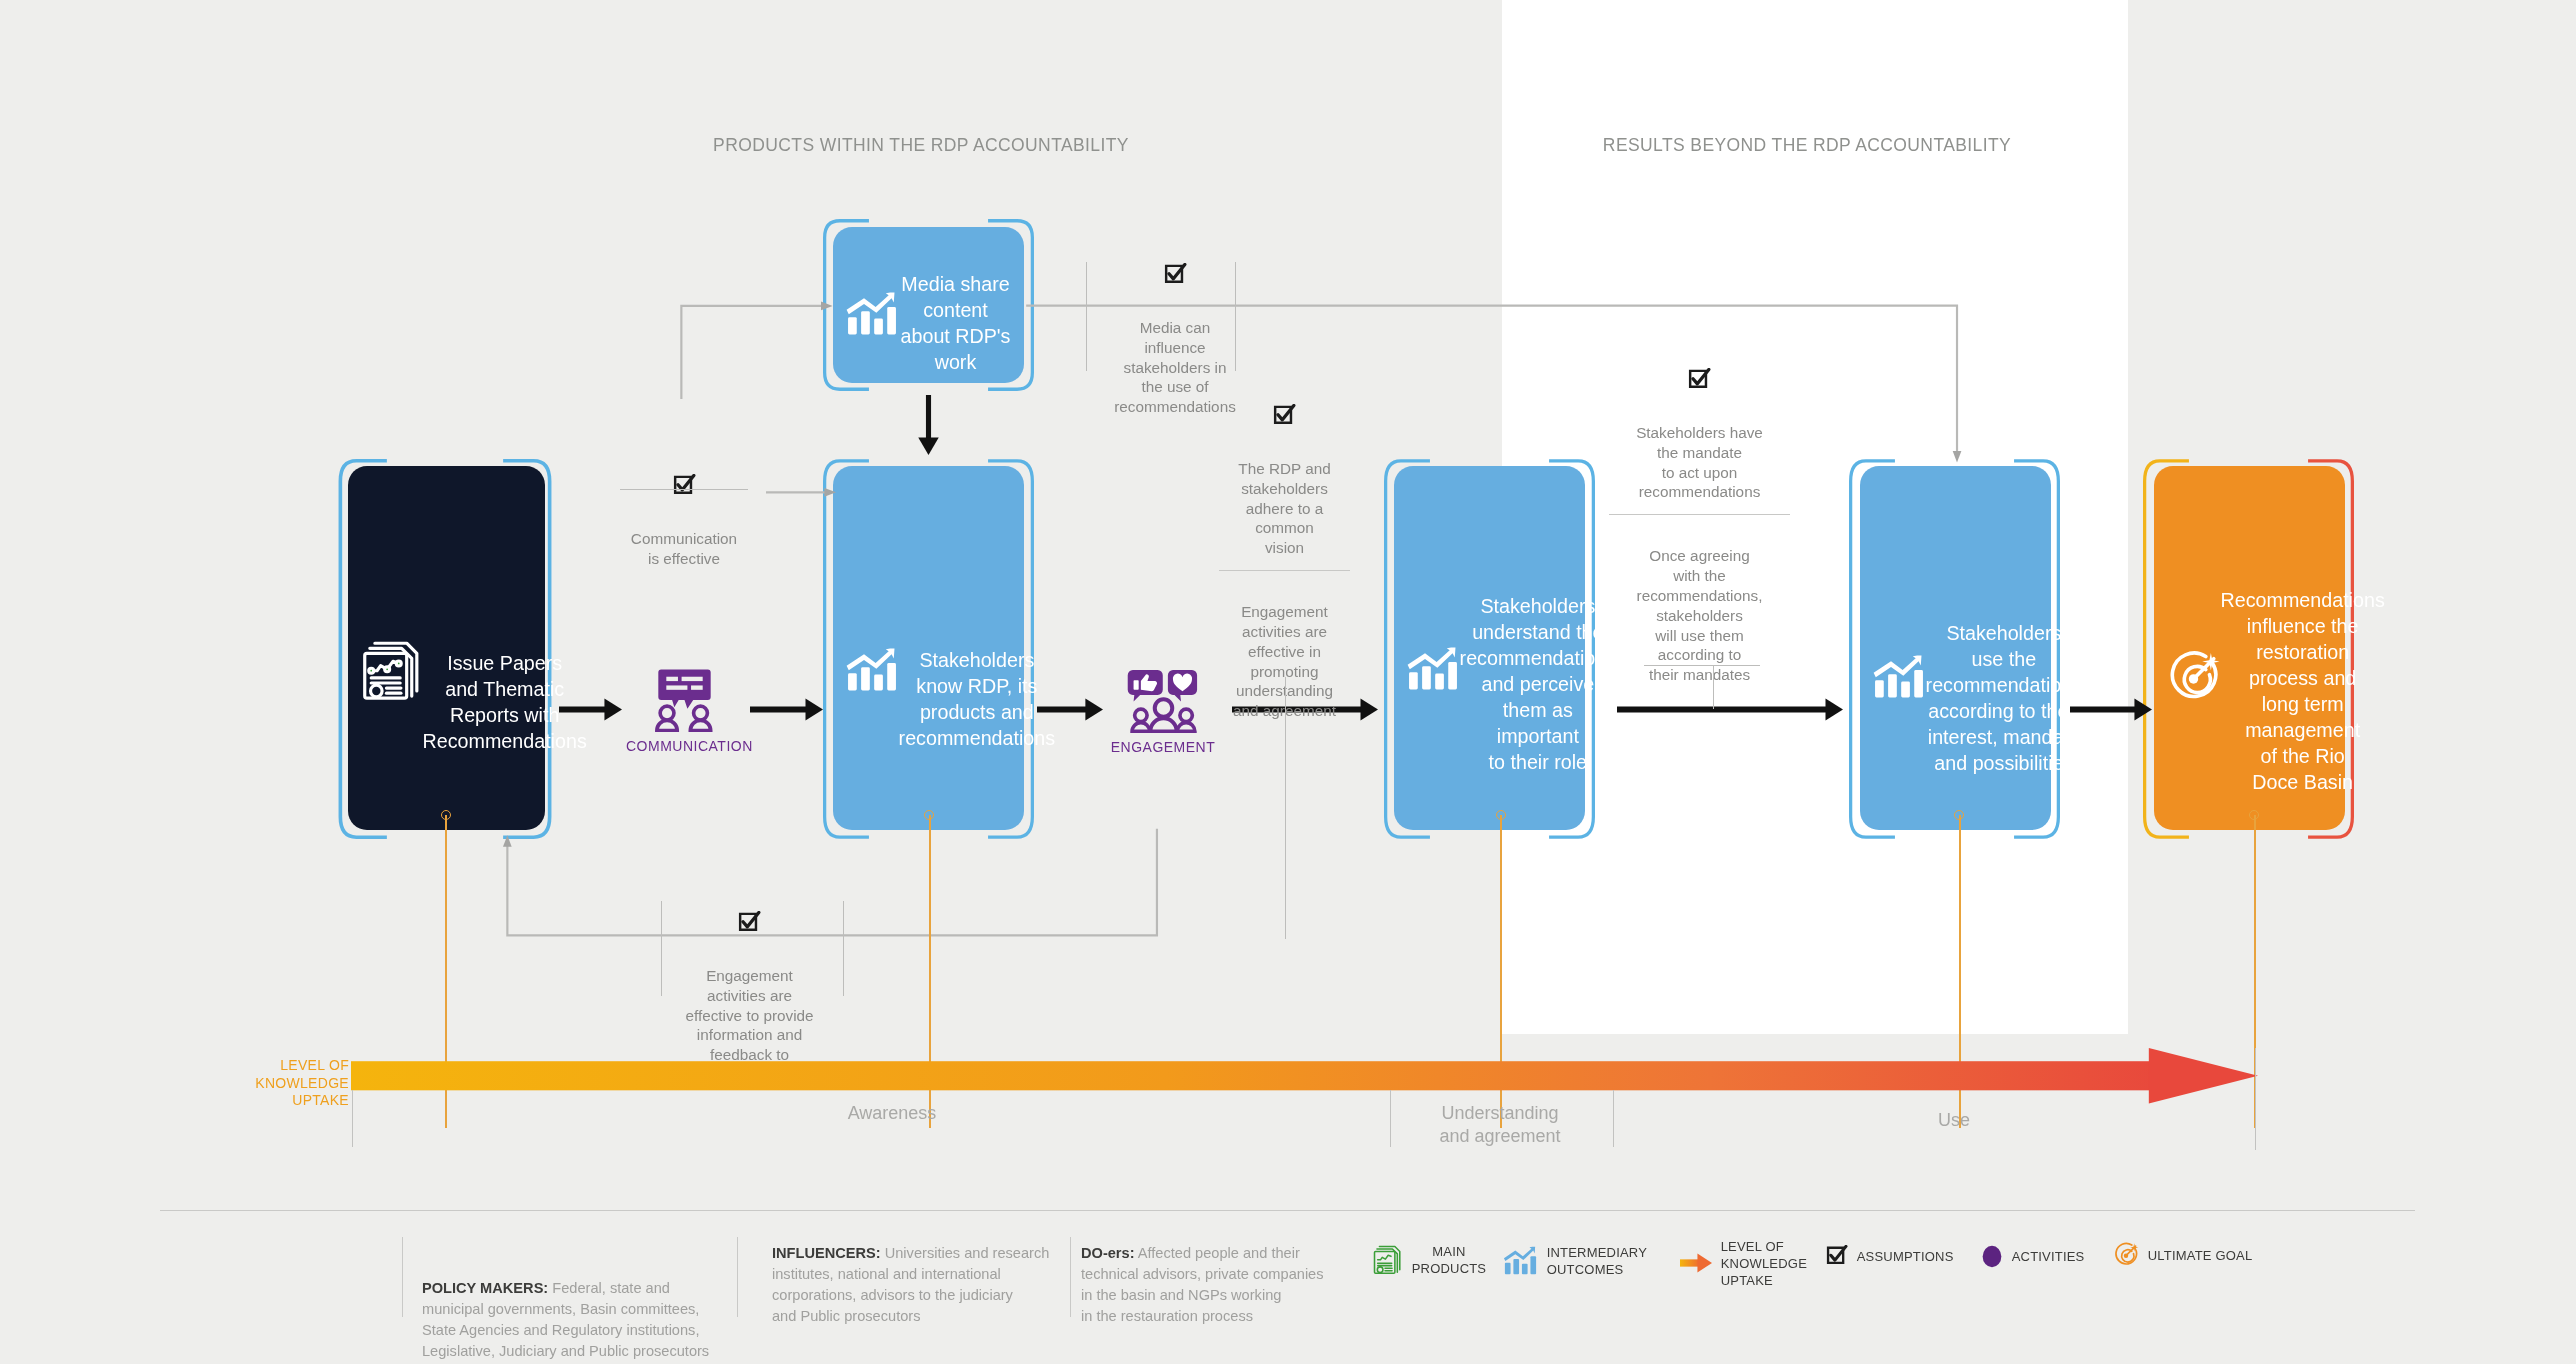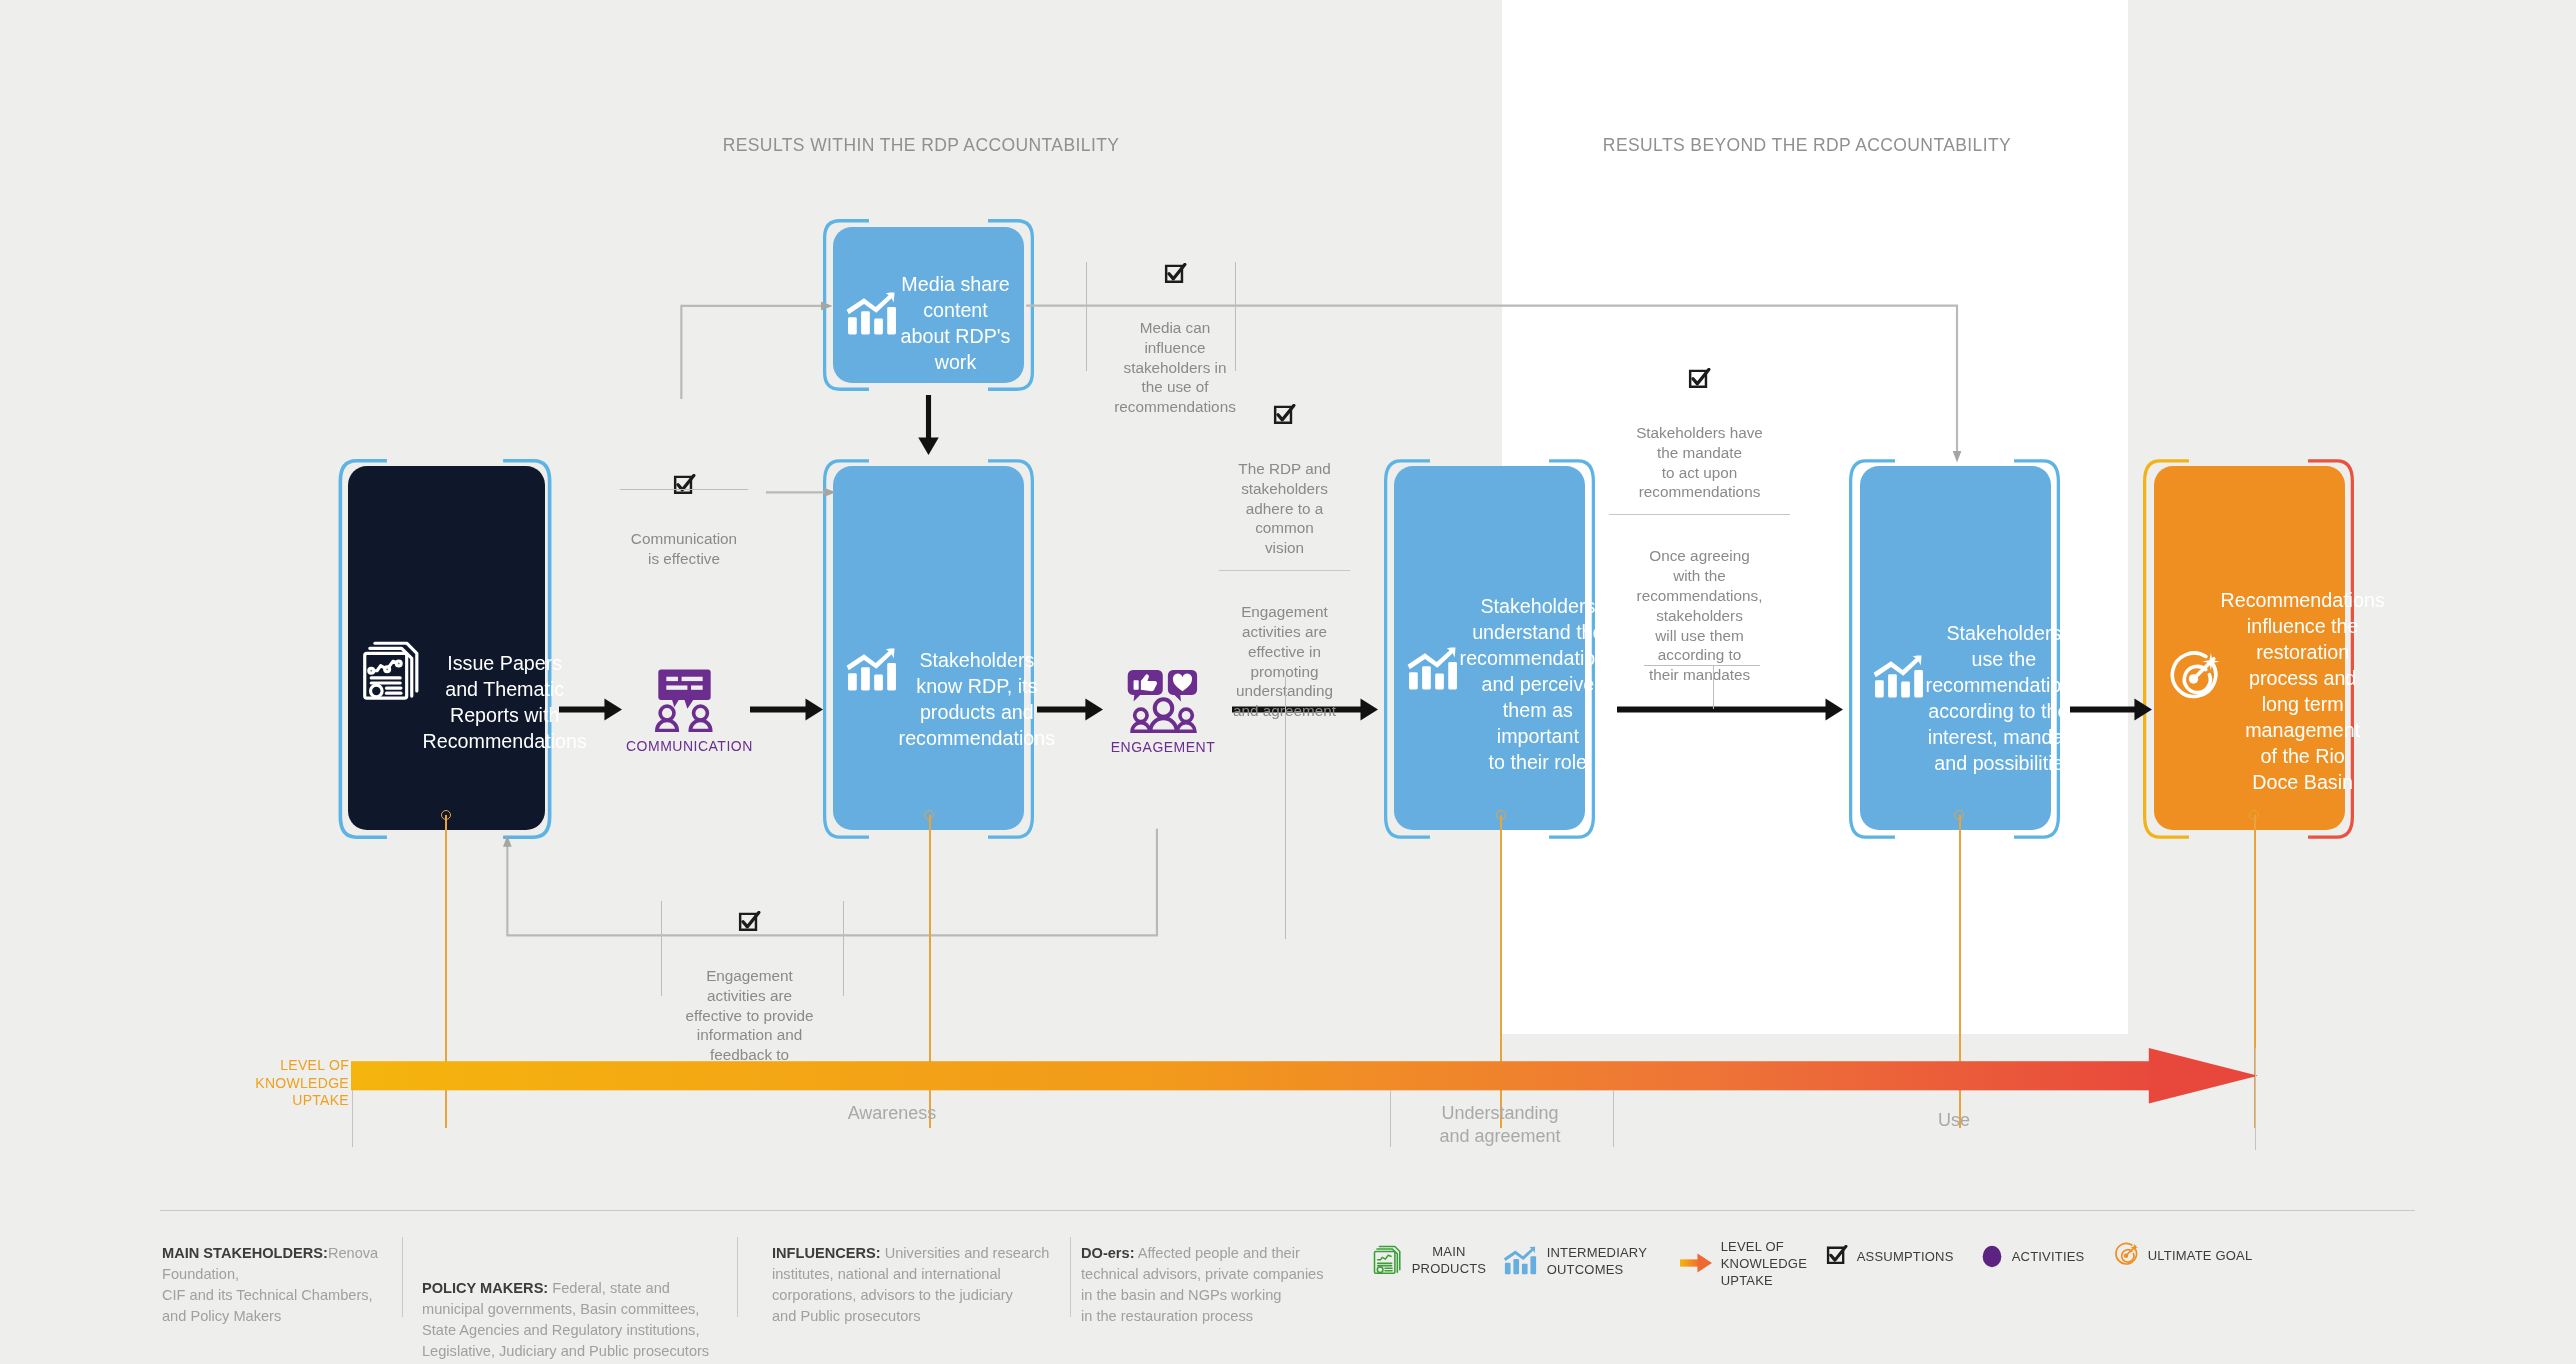--- a/index.html
+++ b/index.html
@@ -101,21 +101,21 @@
   }
   .connector { position:absolute; background:#b9b9b7; }
 </style>
 </head>
 <body>
 
 <div id="stage">
 
   <div class="white-panel" style="left:1502px; top:0; width:626px; height:1034px;"></div>
 
-  <div class="band-label" style="left:921px; top:135px;">RESULTS WITHIN THE RDP ACCOUNTABILITY</div>
+  <div class="band-label" style="left:921px; top:135px;">PRODUCTS WITHIN THE RDP ACCOUNTABILITY</div>
   <div class="band-label" style="left:1807px; top:135px;">RESULTS BEYOND THE RDP ACCOUNTABILITY</div>
 
   <svg class="bracket" style="left:336px; top:456px;" width="218" height="386" viewBox="0 0 300 530">
     <path d="M 70 6 L 28 6 Q 6 6 6 34 L 6 496 Q 6 524 28 524 L 70 524" fill="none" stroke="#5cb3e4" stroke-width="5"></path>
     <path d="M 230 6 L 272 6 Q 294 6 294 34 L 294 496 Q 294 524 272 524 L 230 524" fill="none" stroke="#5cb3e4" stroke-width="5"></path>
   </svg>
   <div class="node green" style="left:348px; top:466px; width:197px; height:364px; padding-top:45px;">
     <span class="node-icon">
       <svg width="63" height="68" viewBox="0 0 86 94">
         <g fill="none" stroke="#fff" stroke-width="4.4" stroke-linejoin="round" stroke-linecap="round">
@@ -477,25 +477,20 @@
   <div class="phase-div" style="left:1613px; top:1090px; height:57px;"></div>
   <div class="phase-div" style="left:2255px; top:1048px; height:102px;"></div>
 
   <div class="phase-label" style="left:892px; top:1102px; width:240px;">Awareness</div>
   <div class="phase-label" style="left:1500px; top:1102px; width:240px;">Understanding
 and agreement</div>
   <div class="phase-label" style="left:1954px; top:1109px; width:146px;">Use</div>
 
   <div class="footer-rule" style="left:160px; top:1210px; width:2255px;"></div>
 
-  <div class="foot-col" style="left:162px; top:1243px; width:240px;">
-    <b>MAIN STAKEHOLDERS:</b><span style="white-space:pre-line;">Renova Foundation,
-CIF and its Technical Chambers,
-and Policy Makers</span>
-  </div>
   <div class="foot-div" style="left:402px; top:1237px; height:80px;"></div>
 
   <div class="foot-col" style="left:422px; top:1243px; width:306px;margin-top:35px;">
     <b>POLICY MAKERS:</b><span style="white-space:pre-line;"> Federal, state and
 municipal governments, Basin committees,
 State Agencies and Regulatory institutions,
 Legislative, Judiciary and Public prosecutors</span>
   </div>
   <div class="foot-div" style="left:737px; top:1237px; height:80px;"></div>
 

